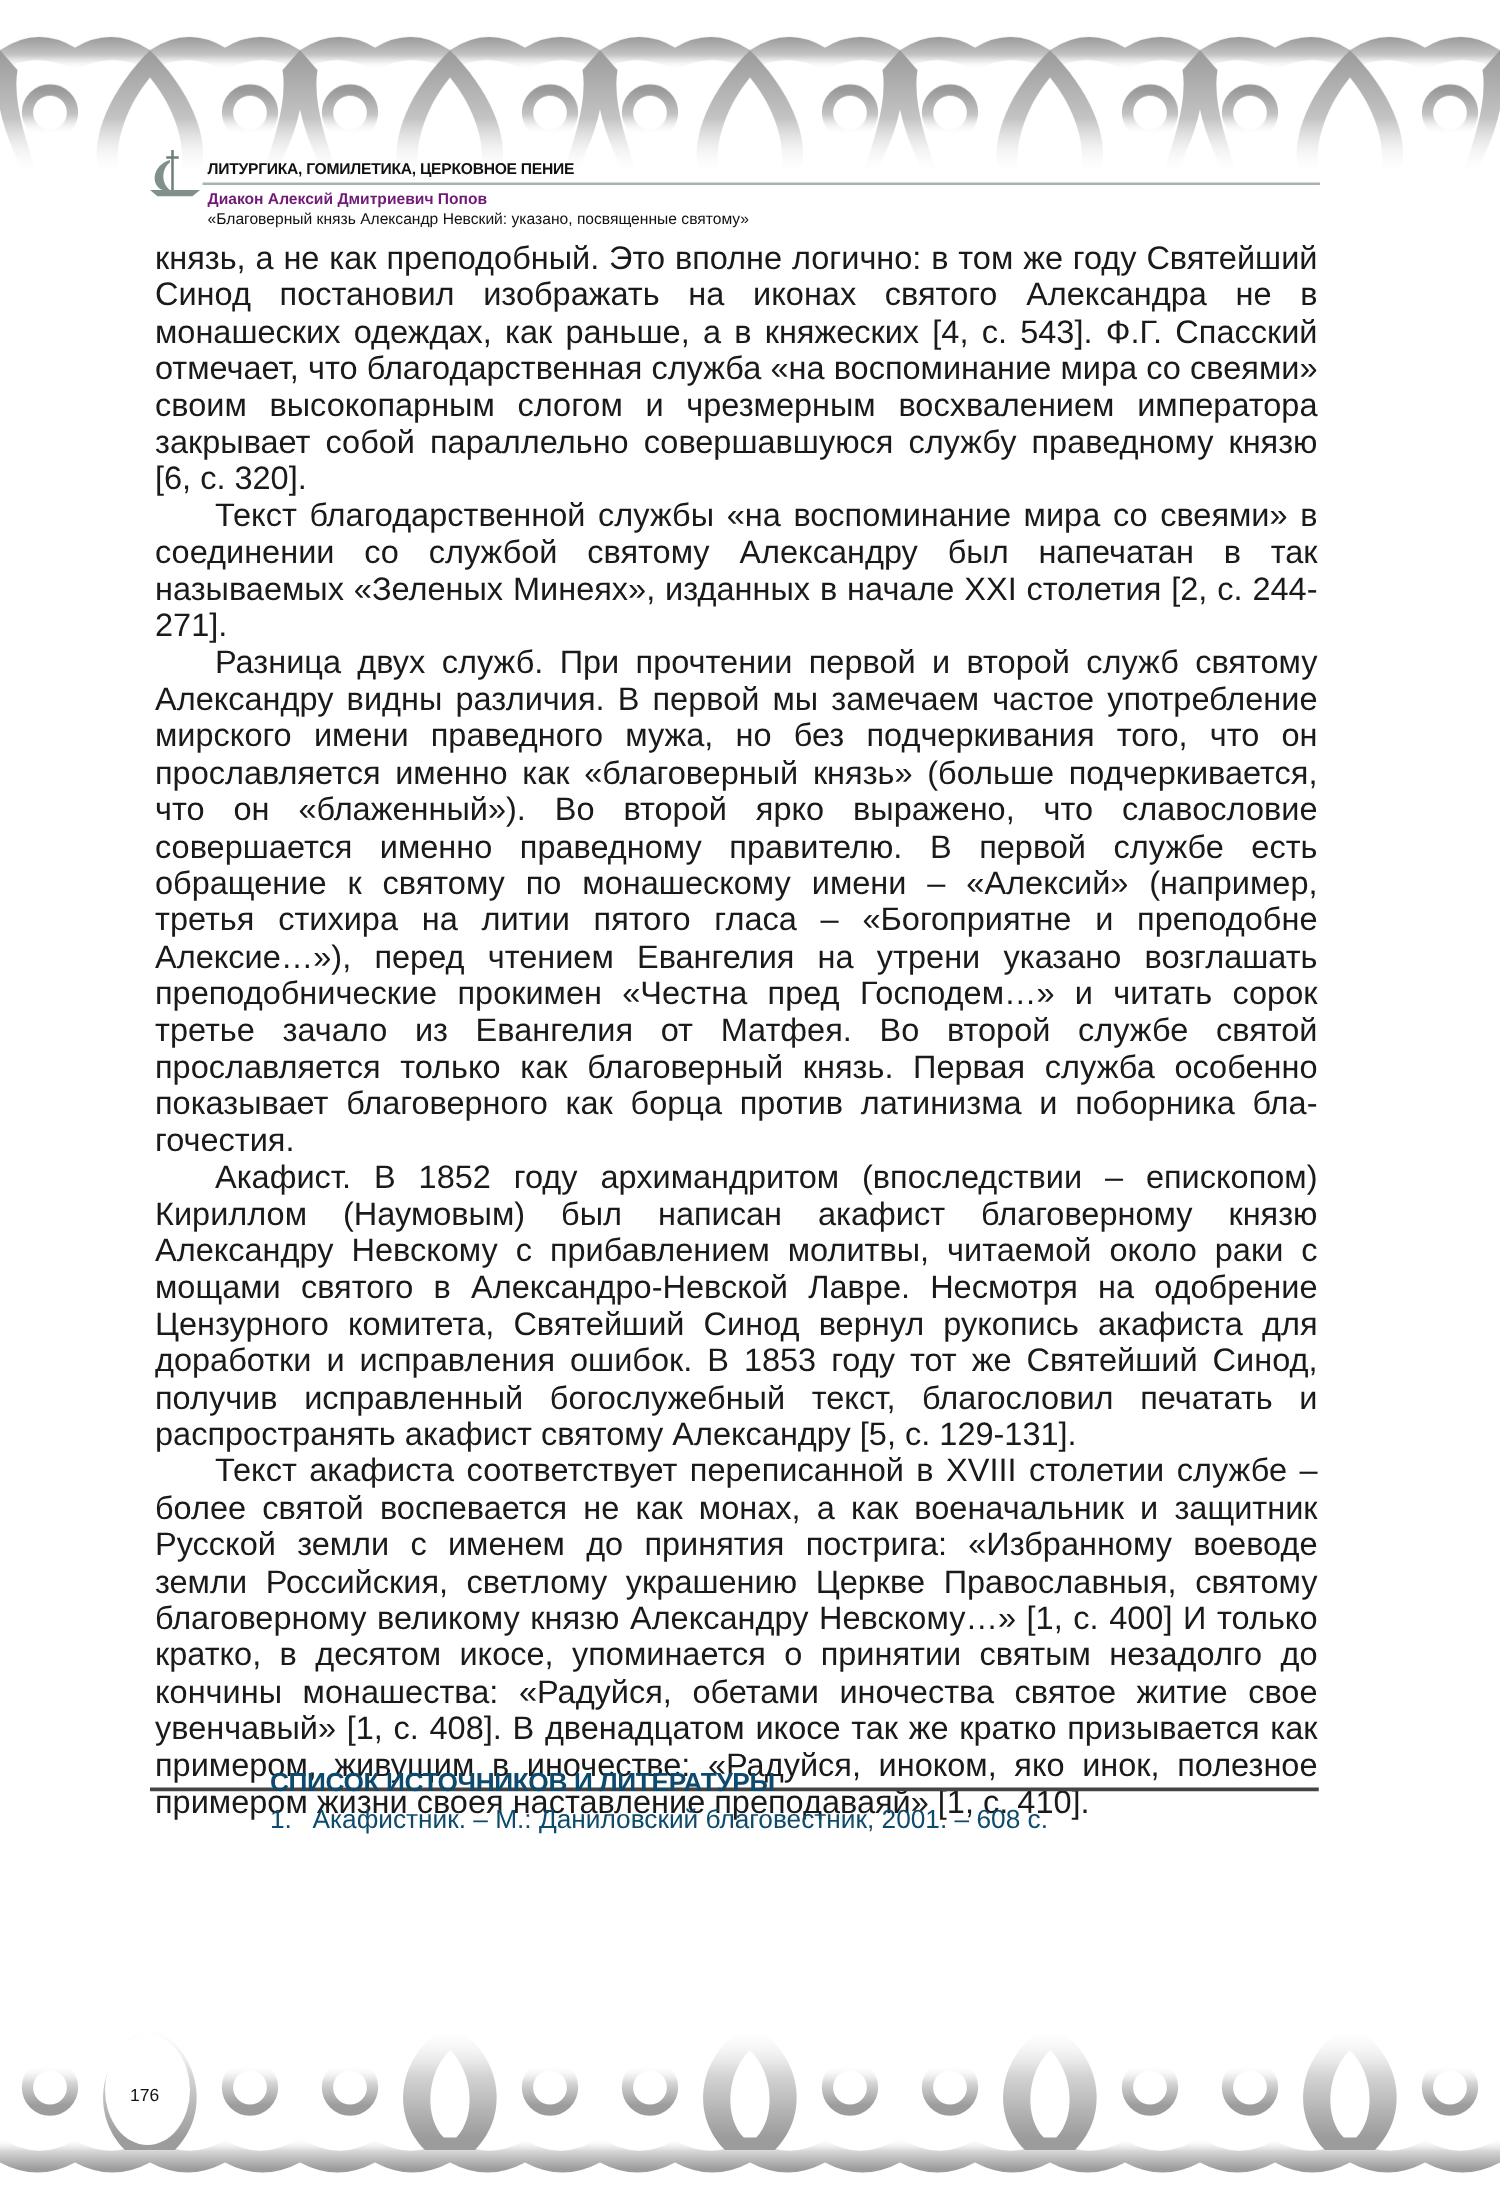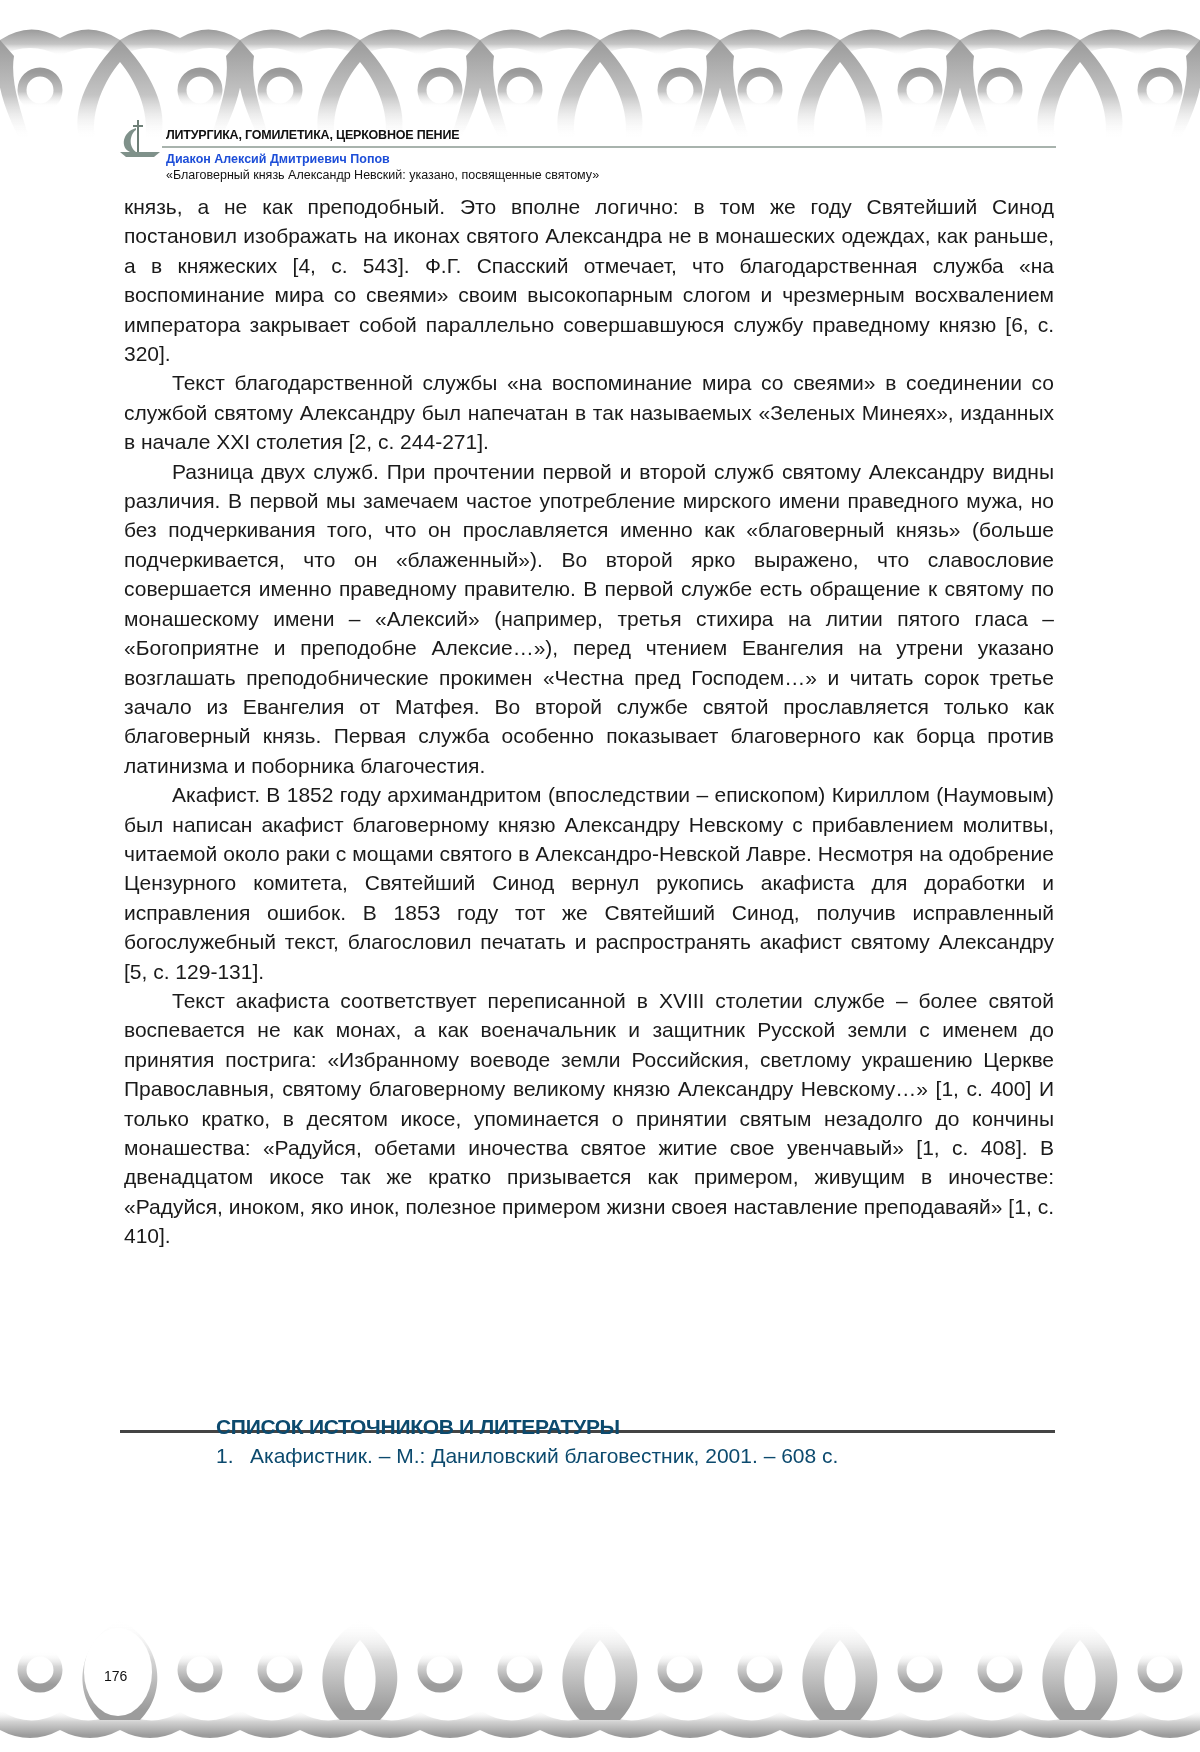--- a/index.html
+++ b/index.html
@@ -15,26 +15,26 @@
   .ornament svg { width: 1200px; height: 100%; display: block; }
 
   .header { position: absolute; left: 118px; top: 118px; width: 940px; }
   .logo { position: absolute; left: 0; top: 0; width: 44px; height: 40px; }
   .section-title {
     position: absolute; left: 48px; top: 10px;
     font-weight: bold; font-size: 12.5px; letter-spacing: -0.2px; color: #111;
     white-space: nowrap;
   }
   .header-rule { position: absolute; left: 44px; top: 28px; width: 894px; height: 2px; background: #a8b3ad; }
-  .author { position: absolute; left: 48px; top: 34px; font-weight: bold; font-size: 12.5px; color: #1d4ed8; white-space: nowrap; }
+  .author { position: absolute; left: 48px; top: 34px; font-weight: bold; font-size: 12.5px; color: #701a75; white-space: nowrap; }
   .article-title { position: absolute; left: 48px; top: 50px; font-size: 12.5px; color: #111; white-space: nowrap; }
 
   .body-text {
     position: absolute; left: 124px; top: 192px; width: 930px;
-    font-size: 21px; line-height: 29.4px; text-align: justify; color: #1a1a1a;
+    font-size: 26px; line-height: 29.4px; text-align: justify; color: #1a1a1a;
   }
   .body-text p { margin: 0; hyphens: manual; }
   .body-text p.indent { text-indent: 48px; }
   .body-text p.cont { text-indent: 0; }
 
   .divider { position: absolute; left: 120px; top: 1430px; width: 935px; height: 3px; background: #444; }
 
   .refs { position: absolute; left: 124px; top: 1412px; width: 930px; font-size: 21px; line-height: 29.4px; color: #0c4a6e; margin-left: 44px; }
   .refs h2 { margin: 0 0 0 48px; font-size: 21px; font-weight: bold; letter-spacing: -0.3px; }
   .refs .ref { text-align: justify; text-indent: 48px; margin: 0; }

